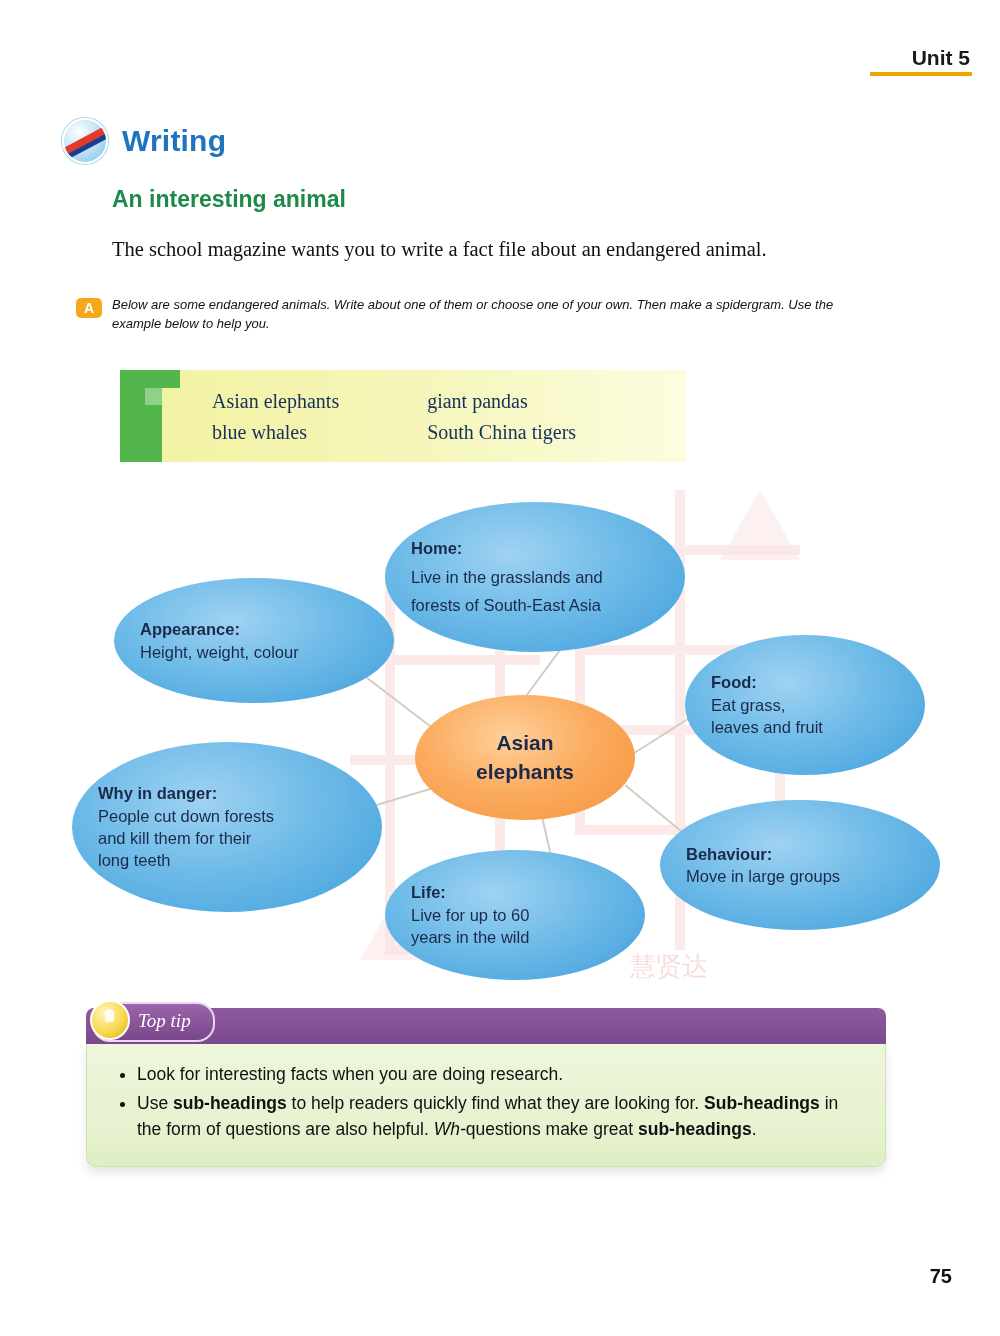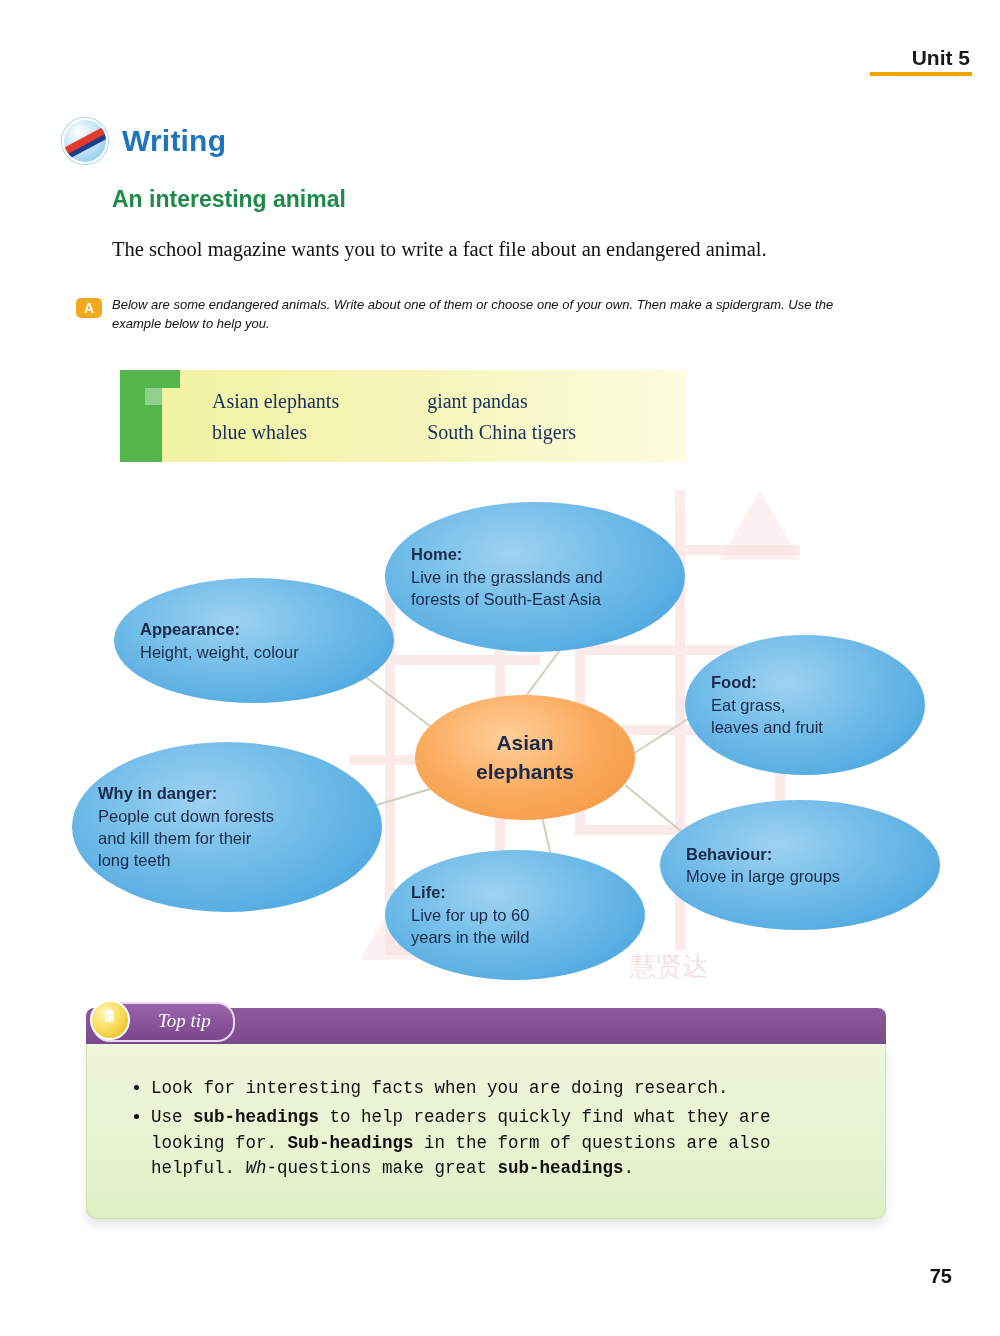--- a/index.html
+++ b/index.html
@@ -225,21 +225,21 @@
     width: 800px;
     height: 36px;
     background: linear-gradient(to bottom, #8e5a9e 0%, #7b4a8c 100%);
     border-radius: 8px 8px 0 0;
   }
   .tip-pill {
     position: absolute;
     left: 6px;
     top: -6px;
     height: 36px;
-    padding: 0 22px 0 64px;
+    padding: 0 22px 0 44px;
     border-radius: 18px;
     background: linear-gradient(to bottom, #9b64ab 0%, #7a468b 100%);
     border: 2px solid #e8d9ef;
     color: #ffffff;
     font-size: 19px;
     line-height: 34px;
     font-family: "Liberation Serif", serif;
     font-style: italic;
   }
   .bulb {
@@ -267,23 +267,22 @@
     width: 800px;
     box-sizing: border-box;
     background: linear-gradient(to bottom, #eef6dc 0%, #e6f2cf 70%, #dfeec4 100%);
     border: 1px solid #cfe3b0;
     border-top: none;
     border-radius: 0 0 10px 10px;
     padding: 16px 26px 20px 26px;
     box-shadow: 0 6px 10px rgba(0,0,0,.10);
   }
   .tip-body ul {
-    margin: 16px;
+    margin: 2px;
     padding-left: 22px;
-    font-family: Liberation Mono, monospace;
   }
   .tip-body li {
     font-size: 17.5px;
     line-height: 1.45;
     color: #111111;
     margin-bottom: 4px;
   }
   .tip-body li b { font-weight: bold; }
   .tip-body li i { font-style: italic; }
 
@@ -360,21 +359,21 @@
       <line x1="565" y1="305" x2="650" y2="375"></line>
       <line x1="480" y1="328" x2="500" y2="415"></line>
     </g>
   </svg>
 
   <div class="node center" style="left:355px; top:215px; width:220px; height:125px;">
     <div>Asian</div>
     <div>elephants</div>
   </div>
 
-  <div class="node blue" style="left:325px; top:22px; width:300px; height:150px;">
+  <div class="node blue" style="left:325px; top:22px; width:300px; height:150px;gap:6px;">
     <div><b>Home:</b></div>
     <div>Live in the grasslands and</div>
     <div>forests of South-East Asia</div>
   </div>
 
   <div class="node blue" style="left:54px; top:98px; width:280px; height:125px;">
     <div><b>Appearance:</b></div>
     <div>Height, weight, colour</div>
   </div>
 

